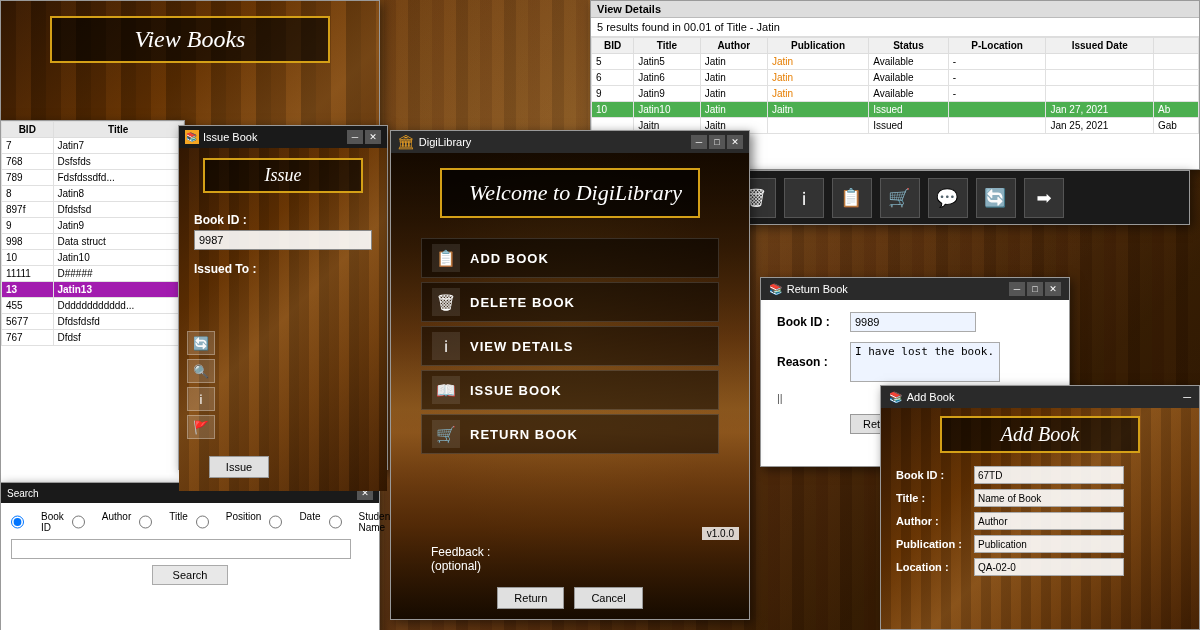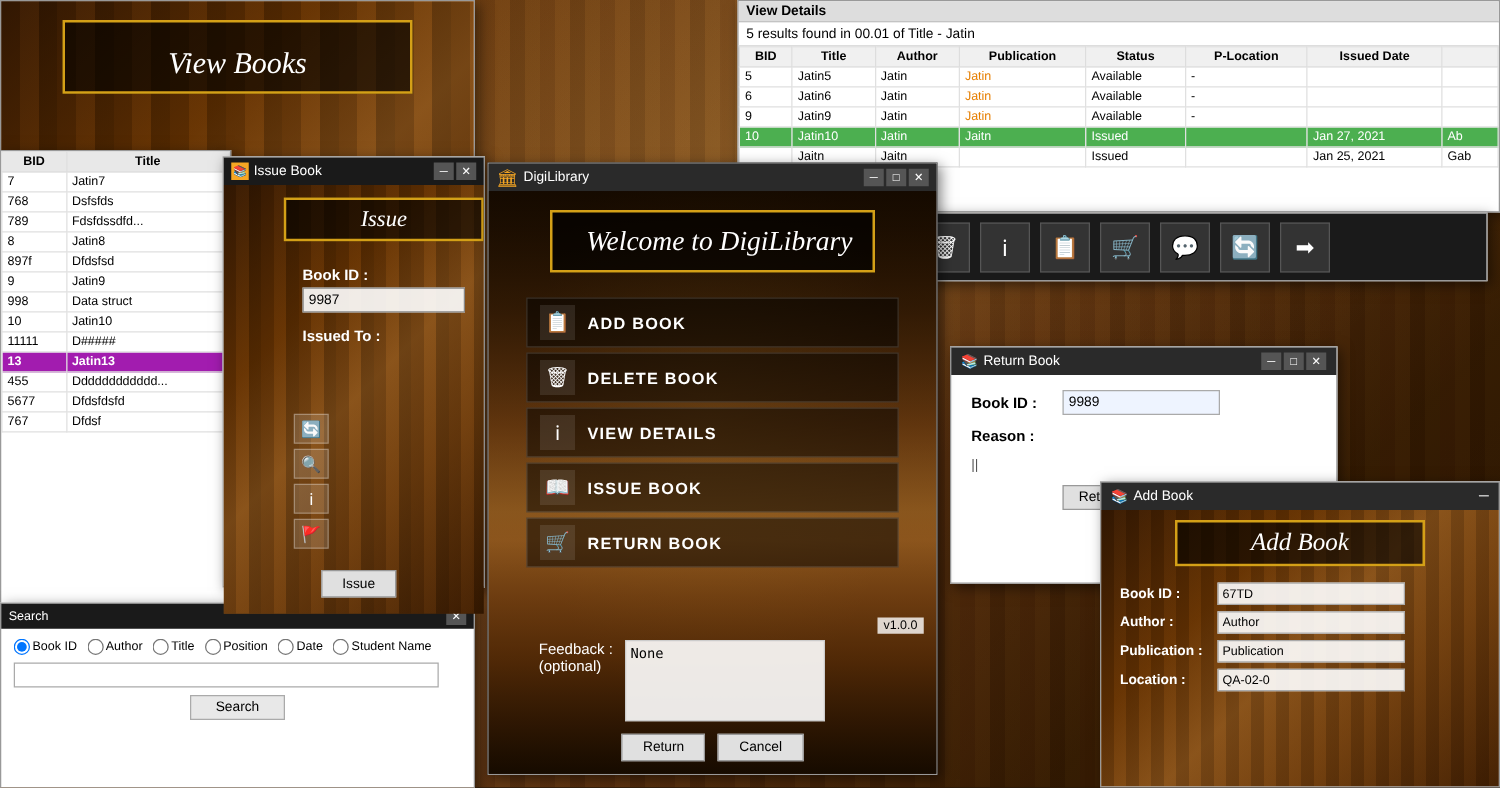--- a/index.html
+++ b/index.html
@@ -121,21 +121,20 @@
       border: 2px solid #d4a017;
       background: rgba(0,0,0,0.6);
       text-align: center;
       padding: 8px 16px;
     }
     .view-books-title {
       font-family: 'Times New Roman', serif;
       font-style: italic;
       font-size: 24px;
       color: white;
-      margin-top: 12px;
     }
 
     
     .view-details-window {
       top: 0;
       left: 590px;
       width: 610px;
       height: 170px;
       z-index: 2;
       background: white;
@@ -243,21 +242,20 @@
       background: white;
     }
     .issue-book-bg {
       width: 100%;
       height: 100%;
       background: linear-gradient(135deg, #2a1200 0%, #6b3500 30%, #9b6020 50%, #7a4510 70%, #3a1a00 100%);
       position: relative;
       overflow: hidden;
       display: flex;
       flex-direction: column;
-      padding-left: 48px;
     }
     .issue-book-bg::before {
       content: '';
       position: absolute;
       inset: 0;
       background: repeating-linear-gradient(
         90deg,
         rgba(60,30,5,0.4) 0px, rgba(60,30,5,0.4) 10px,
         rgba(100,55,15,0.3) 10px, rgba(100,55,15,0.3) 20px,
         rgba(40,20,3,0.4) 20px, rgba(40,20,3,0.4) 30px
@@ -634,22 +632,21 @@
       font-size: 10px;
     }
     .search-radio-group {
       display: flex;
       gap: 8px;
       font-size: 10px;
       margin-bottom: 6px;
     }
     .search-radio-item {
       display: flex;
-      align-items: center;
-      gap: 2px;
+      gap: 17px;
     }
     .search-input {
       width: 340px;
       height: 20px;
       border: 1px solid #aaa;
       font-size: 11px;
       padding: 2px 4px;
       margin-bottom: 6px;
     }
     .search-btn {
@@ -896,21 +893,20 @@
       <div class="digi-menu-item">
         <div class="digi-menu-icon">🛒</div>
         <span class="digi-menu-label">RETURN BOOK</span>
       </div>
     </div>
     <div class="digi-version">v1.0.0</div>
     <div class="digi-feedback">
       <div style="display:flex;gap:10px;align-items:flex-start;">
         <label style="color:white;font-size:12px;white-space:pre-line;margin-left:20px;">Feedback :
 (optional)</label>
-        <textarea style="width: 160px; height: 65px; background: rgba(255, 255, 255, 0.9); border: 1px solid rgb(204, 204, 204); font-size: 11px; padding: 3px; resize: none;">None</textarea>
       </div>
     </div>
     <div class="digi-bottom-row">
       <button class="digi-btn">Return</button>
       <button class="digi-btn">Cancel</button>
     </div>
   </div>
 </div>
 
 <div class="window return-window">
@@ -925,20 +921,21 @@
       <button class="win-btn">✕</button>
     </div>
   </div>
   <div class="return-body">
     <div class="return-field">
       <label>Book ID :</label>
       <input type="text" value="9989" style="">
     </div>
     <div class="return-field">
       <label>Reason :</label>
+      <textarea style="">I have lost the book.</textarea>
     </div>
     <div style="padding-left:0;font-size:11px;color:#555;">||</div>
     <div class="return-bottom">
       <button class="return-btn">Return</button>
       <button class="return-btn">Cancel</button>
     </div>
   </div>
 </div>
 
 <div class="window add-book-window">
@@ -952,20 +949,24 @@
   <div class="add-book-bg">
     <div class="add-book-header">
       <div class="add-book-title">Add Book</div>
     </div>
     <div class="add-book-form">
       <div class="add-book-field">
         <label>Book ID :</label>
         <input type="text" value="67TD" style="">
       </div>
       <div class="add-book-field">
+        <label>Title :</label>
+        <input type="text" value="Name of Book" style="">
+      </div>
+      <div class="add-book-field">
         <label>Author :</label>
         <input type="text" value="Author" style="">
       </div>
       <div class="add-book-field">
         <label>Publication :</label>
         <input type="text" value="Publication" style="">
       </div>
       <div class="add-book-field">
         <label>Location :</label>
         <input type="text" value="QA-02-0" style="">

